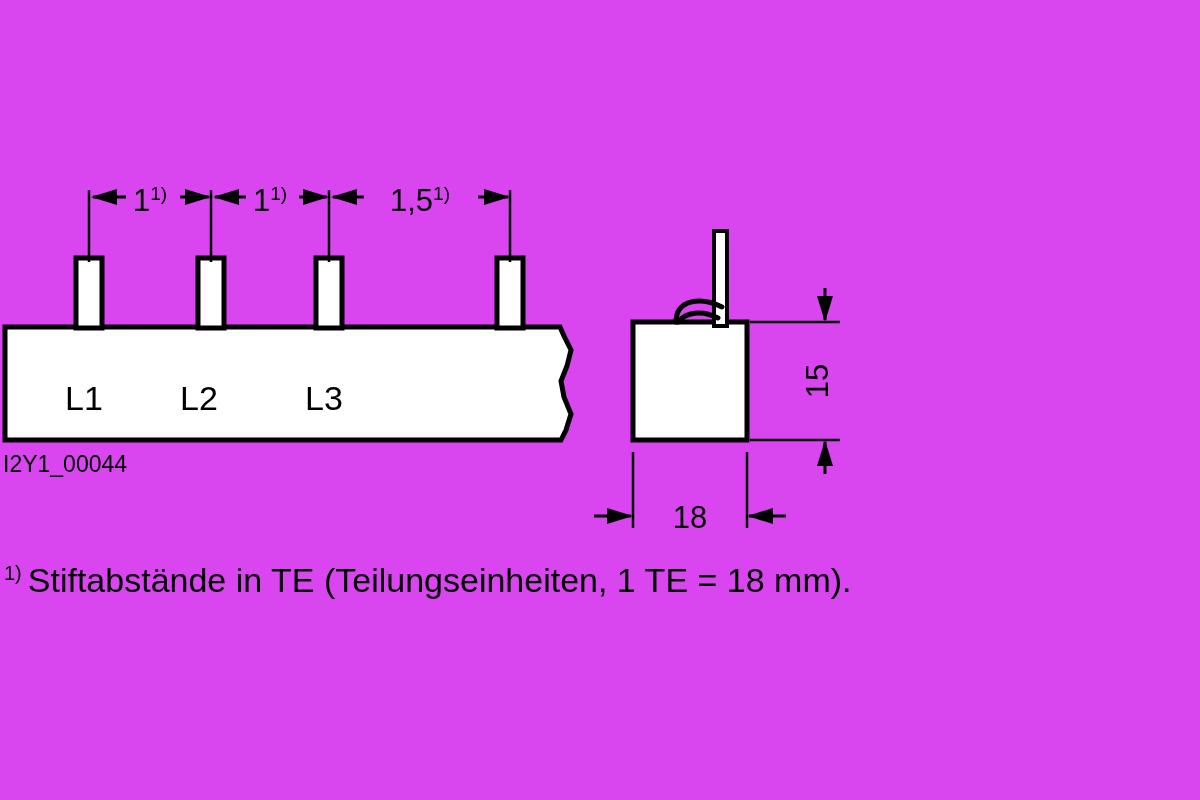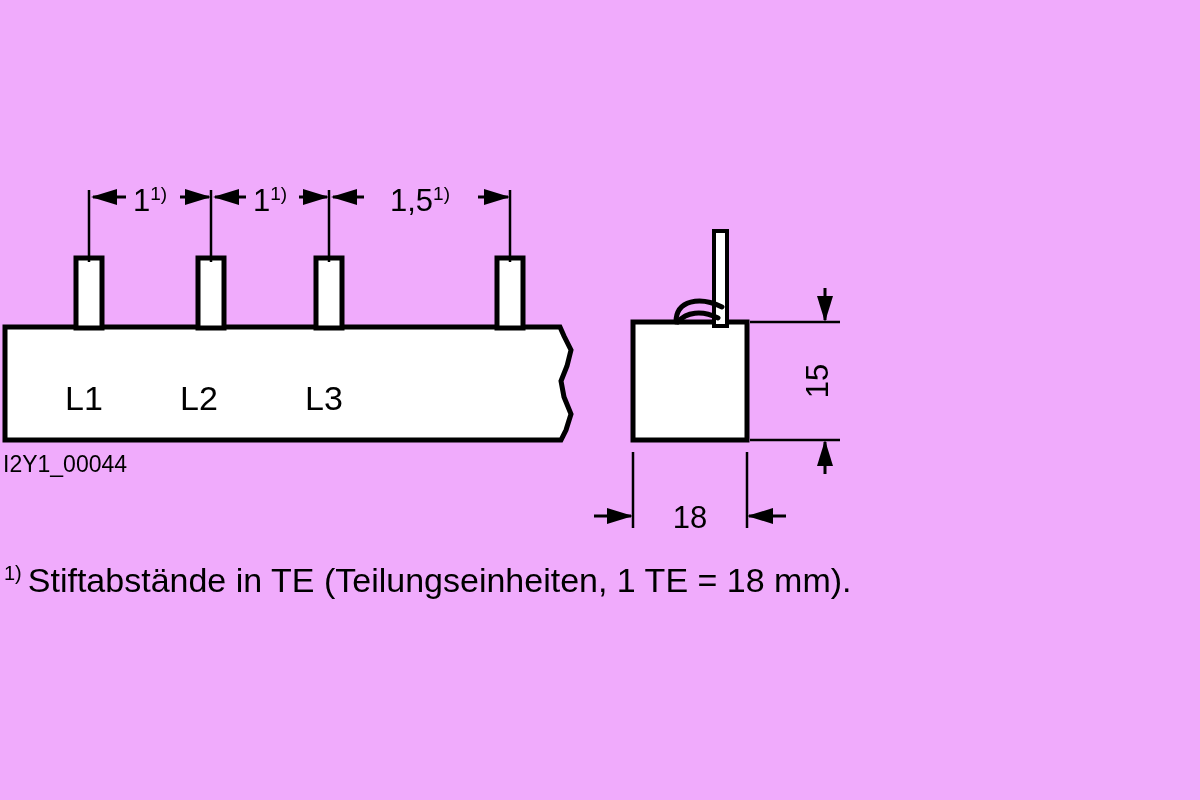--- a/index.html
+++ b/index.html
@@ -11,21 +11,21 @@
     width: 1200px;
     height: 800px;
     font-family: "Liberation Sans", sans-serif;
     color: #000000;
     overflow: hidden;
   }
   #stage {
     position: relative;
     width: 1200px;
     height: 800px;
-    background: #f0abfc;
+    background: #d946ef;
   }
   #drawing {
     position: absolute;
     left: 0;
     top: 0;
     width: 1200px;
     height: 800px;
   }
   .dim-text {
     font-family: "Liberation Sans", sans-serif;

